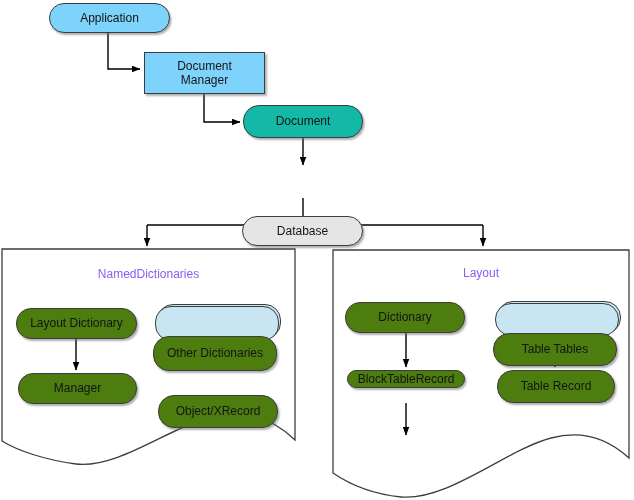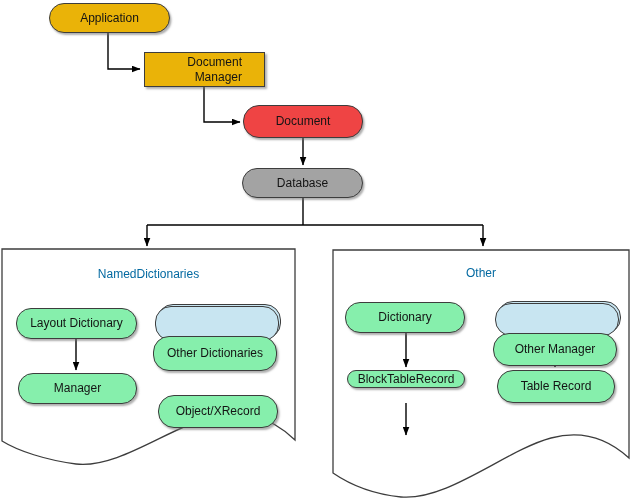--- a/index.html
+++ b/index.html
@@ -4,37 +4,37 @@
 <style>
   html,body{margin:0;padding:0;background:#ffffff;}
   .canvas{
     position:relative;width:634px;height:500px;background:#ffffff;
     font-family:"Liberation Sans",sans-serif;color:#141414;overflow:hidden;
   }
   .layer{position:absolute;left:0;top:0;width:634px;height:500px;}
   .node{
     position:absolute;display:flex;align-items:center;justify-content:center;
     text-align:center;font-size:12px;line-height:1.2;color:#141414;
-    border:1.4px solid #3d3d3d;background:#86efac;box-sizing:border-box;
+    border:1.4px solid #3d3d3d;background:#4d7c0f;box-sizing:border-box;
     box-shadow:1.5px 2px 2px rgba(110,110,110,0.55);z-index:3;
   }
   .rounded{border-radius:15px;}
-  .fill-dark{background:#eab308;}
-  .fill-doc{background:#ef4444;}
-  .fill-light{background:#a3a3a3;}
+  .fill-dark{background:#7dd3fc;}
+  .fill-doc{background:#14b8a6;}
+  .fill-light{background:#e5e5e5;margin-top:48px;}
   .stack-wrap{position:absolute;z-index:3;}
   .stack-layer{
     position:absolute;left:0;top:0;width:100%;height:100%;box-sizing:border-box;
     border:1.4px solid #3d3d3d;border-radius:16px;background:#c8e5f1;
   }
   .stack-layer.l1{transform:translate(4px,-4px);}
   .stack-layer.l2{transform:translate(2px,-2px);}
   .stack-main{position:absolute;left:0;top:0;width:100%;height:100%;margin-top:28px;}
   .container-title{
-    position:absolute;text-align:center;font-size:12px;color:#0369a1;z-index:2;
+    position:absolute;text-align:center;font-size:12px;color:#8b5cf6;z-index:2;
   }
 </style>
 </head>
 <body>
 
 <div class="canvas">
 
   <svg class="layer" width="634" height="500" viewBox="0 0 634 500">
     <defs>
       <marker id="arrow" markerWidth="9" markerHeight="7" refX="8.5" refY="3.5" orient="auto" markerUnits="userSpaceOnUse">
@@ -55,25 +55,25 @@
       <path d="M483 225 V246" marker-end="url(#arrow)"></path>
       <path d="M76 339 V370" marker-end="url(#arrow)"></path>
       <path d="M217 343 V370" marker-end="url(#arrow)"></path>
       <path d="M406 333 V367" marker-end="url(#arrow)"></path>
       <path d="M406 403 V435" marker-end="url(#arrow)"></path>
       <path d="M555 338 V367" marker-end="url(#arrow)"></path>
     </g>
   </svg>
 
   <div class="container-title" style="left:2px;top:267px;width:293px;">NamedDictionaries</div>
-  <div class="container-title" style="left:333px;top:266px;width:296px;">Other</div>
+  <div class="container-title" style="left:333px;top:266px;width:296px;">Layout</div>
 
   <div class="node rounded fill-dark" style="left:49px;top:3px;width:121px;height:30px;">Application</div>
 
-  <div class="node fill-dark" style="left:144px;top:52px;width:121px;height:35px;padding:0 22px;text-align:right;">Document Manager</div>
+  <div class="node fill-dark" style="left:144px;top:52px;width:121px;height:42px;padding:0 22px;">Document Manager</div>
 
   <div class="node rounded fill-doc" style="left:243px;top:105px;width:120px;height:33px;border-radius:16px;">Document</div>
 
   <div class="node rounded fill-light" style="left:242px;top:168px;width:121px;height:30px;">Database</div>
 
   <div class="node rounded" style="left:16px;top:308px;width:121px;height:31px;">Layout Dictionary</div>
 
   <div class="stack-wrap" style="left:153px;top:308px;width:124px;height:35px;">
     <div class="stack-layer l1"></div>
     <div class="stack-layer l2"></div>
@@ -82,21 +82,21 @@
 
   <div class="node rounded" style="left:18px;top:373px;width:119px;height:31px;">Manager</div>
 
   <div class="node rounded" style="left:158px;top:395px;width:120px;height:33px;border-radius:16px;">Object/XRecord</div>
 
   <div class="node rounded" style="left:345px;top:302px;width:120px;height:31px;">Dictionary</div>
 
   <div class="stack-wrap" style="left:493px;top:305px;width:124px;height:33px;">
     <div class="stack-layer l1"></div>
     <div class="stack-layer l2"></div>
-    <div class="node stack-main" style="border-radius:16px;">Other Manager</div>
+    <div class="node stack-main" style="border-radius:16px;">Table Tables</div>
   </div>
 
   <div class="node rounded" style="left:347px;top:370px;width:118px;height:18px;border-radius:16px;">BlockTableRecord</div>
 
 
   <div class="node rounded" style="left:497px;top:370px;width:118px;height:33px;border-radius:16px;">Table Record</div>
 
 </div>
 
 </body></html>

